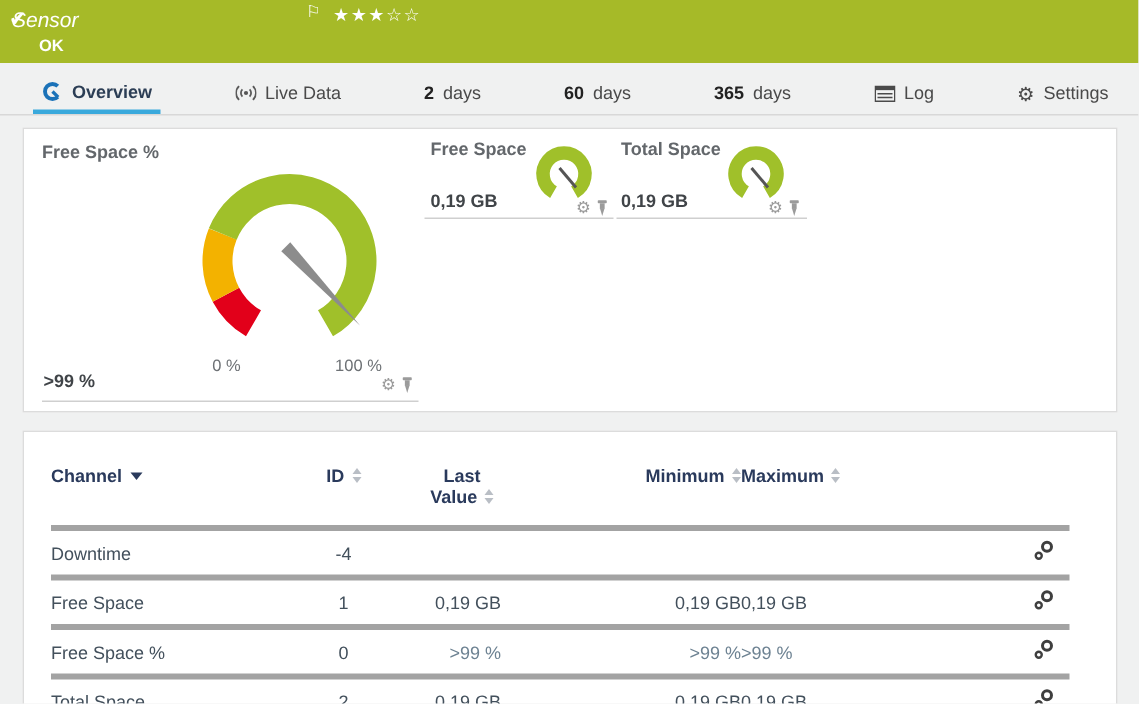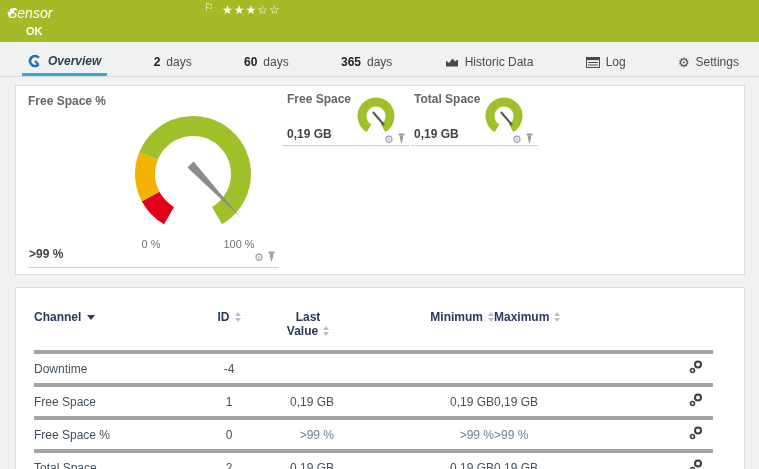--- a/index.html
+++ b/index.html
@@ -13,21 +13,21 @@
   .hdr .title{position:absolute;left:69px;top:3px;font-size:15px;font-weight:bold;}
   .hdr .flag{position:absolute;left:204px;top:1px;font-size:11px;}
   .hdr .stars{position:absolute;left:222px;top:3px;font-size:12px;letter-spacing:1px;}
   .hdr .ok{position:absolute;left:26px;top:25px;font-size:11px;font-weight:bold;}
 
   
   .tabs{position:absolute;left:0;top:48px;width:759px;height:29px;border-bottom:1px solid #d8d8d8;
         display:flex;justify-content:space-between;align-items:stretch;padding:0 14px 0 22px;box-sizing:border-box;}
   .tab{display:flex;align-items:center;gap:6px;font-size:12px;color:#4a4a4a;cursor:pointer;padding:0 6px;}
   .tab .strong{font-weight:bold;color:#222;}
-  .tab.active{border-bottom:3px solid #3aa9dc;color:#2c3e55;font-weight:bold;font-style:italic;}
+  .tab.active{border-bottom:3px solid #3aa9dc;color:#2c3e55;font-weight:bold;}
   .tab svg{display:block;}
   .gearglyph{font-size:13px;color:#4a4a4a;line-height:1;}
 
   
   .panel{position:absolute;background:#fff;border:1px solid #dcdcdc;box-sizing:border-box;}
   #panel-gauges{left:15px;top:85px;width:730px;height:190px;}
   #panel-table{left:15px;top:287px;width:730px;height:200px;}
 
   .g-title{position:absolute;font-size:12px;font-weight:bold;color:#63676b;}
   .g-value{position:absolute;font-size:12px;font-weight:bold;color:#404448;}
@@ -73,36 +73,37 @@
 
   <div class="tabs">
     <div class="tab active">
       <svg width="14" height="14" viewBox="0 0 14 14">
         <circle cx="7" cy="7" r="5" fill="none" stroke="#1b72b8" stroke-width="2.6" stroke-dasharray="23.4 8" transform="rotate(45 7 7)"></circle>
         <line x1="7" y1="7" x2="10.8" y2="10.8" stroke="#1b72b8" stroke-width="2.2"></line>
       </svg>
       <span>Overview</span>
     </div>
     <div class="tab">
+      <svg width="14" height="12" viewBox="0 0 14 12">
+        <circle cx="7" cy="6" r="1.4" fill="#555"></circle>
+        <path d="M4.6,3.6 A3.4,3.4 0 0 0 4.6,8.4 M2.4,1.4 A6.2,6.2 0 0 0 2.4,10.6 M9.4,3.6 A3.4,3.4 0 0 1 9.4,8.4 M11.6,1.4 A6.2,6.2 0 0 1 11.6,10.6" fill="none" stroke="#5a5a5a" stroke-width="1.2"></path>
+      </svg>
+      <span>Live Data</span>
+    </div>
+    <div class="tab">
       <span class="strong">2</span>
       <span>days</span>
     </div>
     <div class="tab">
       <span class="strong">60</span>
       <span>days</span>
     </div>
     <div class="tab">
       <span class="strong">365</span>
       <span>days</span>
-    </div>
-    <div class="tab">
-      <svg width="14" height="12" viewBox="0 0 14 12">
-        <polygon points="1,10.5 1,4.5 4,7 7.5,2.5 10,5.5 13,3.5 13,10.5" fill="#4a4a4a"></polygon>
-      </svg>
-      <span>Historic Data</span>
     </div>
     <div class="tab">
       <svg width="14" height="11" viewBox="0 0 14 11">
         <rect x="0.5" y="0.5" width="13" height="10" fill="none" stroke="#4a4a4a"></rect>
         <rect x="0.5" y="0.5" width="13" height="2.6" fill="#4a4a4a"></rect>
         <line x1="2" y1="5.5" x2="12" y2="5.5" stroke="#4a4a4a"></line>
         <line x1="2" y1="8" x2="12" y2="8" stroke="#4a4a4a"></line>
       </svg>
       <span>Log</span>
     </div>

